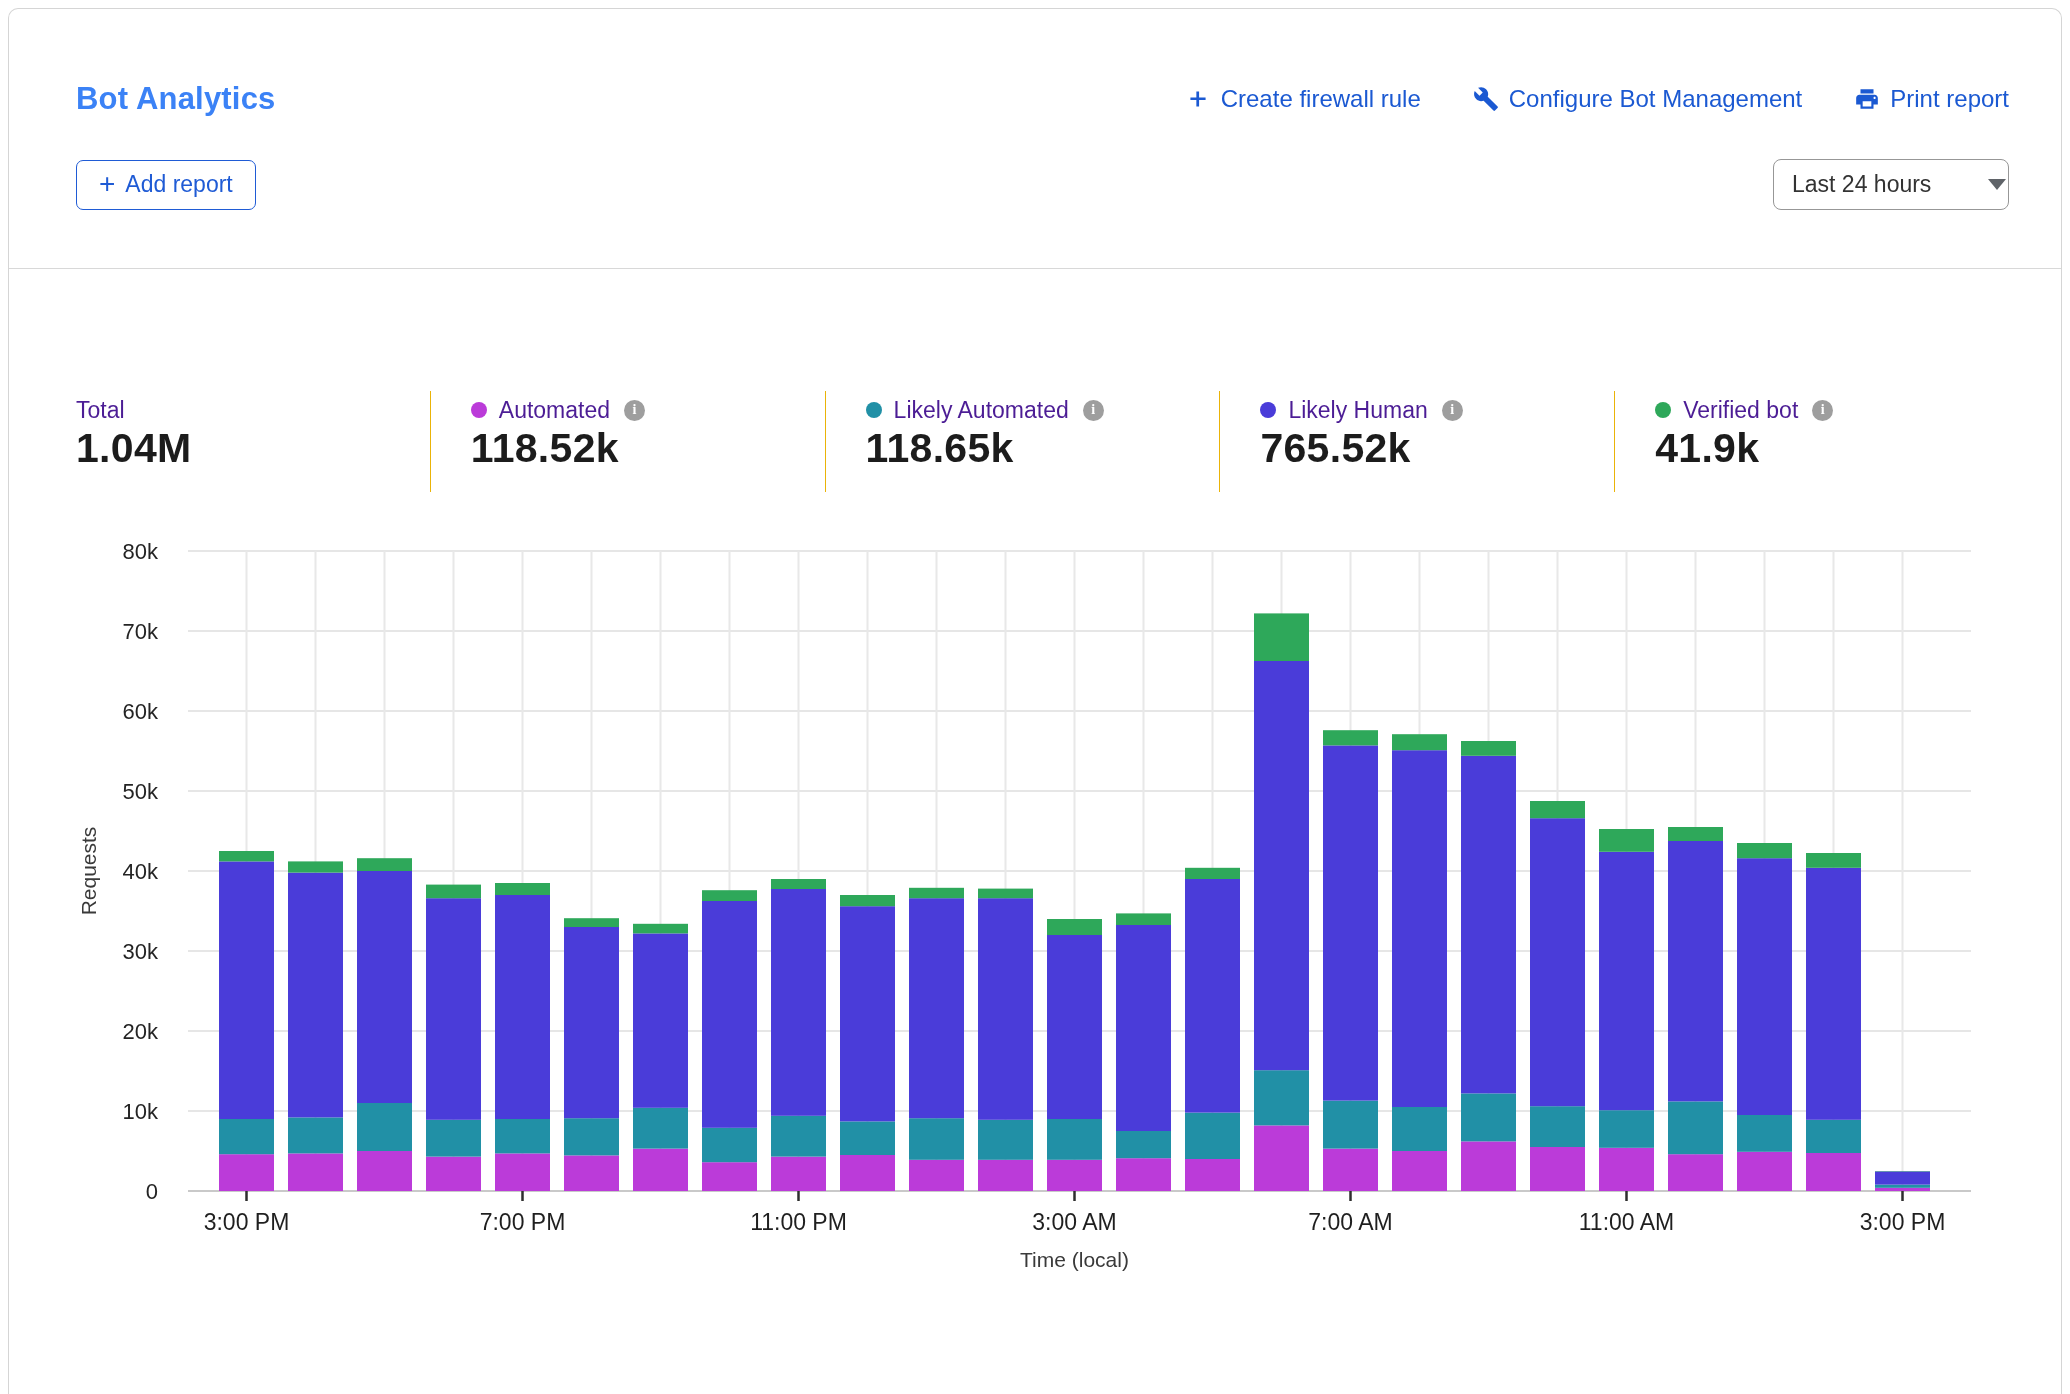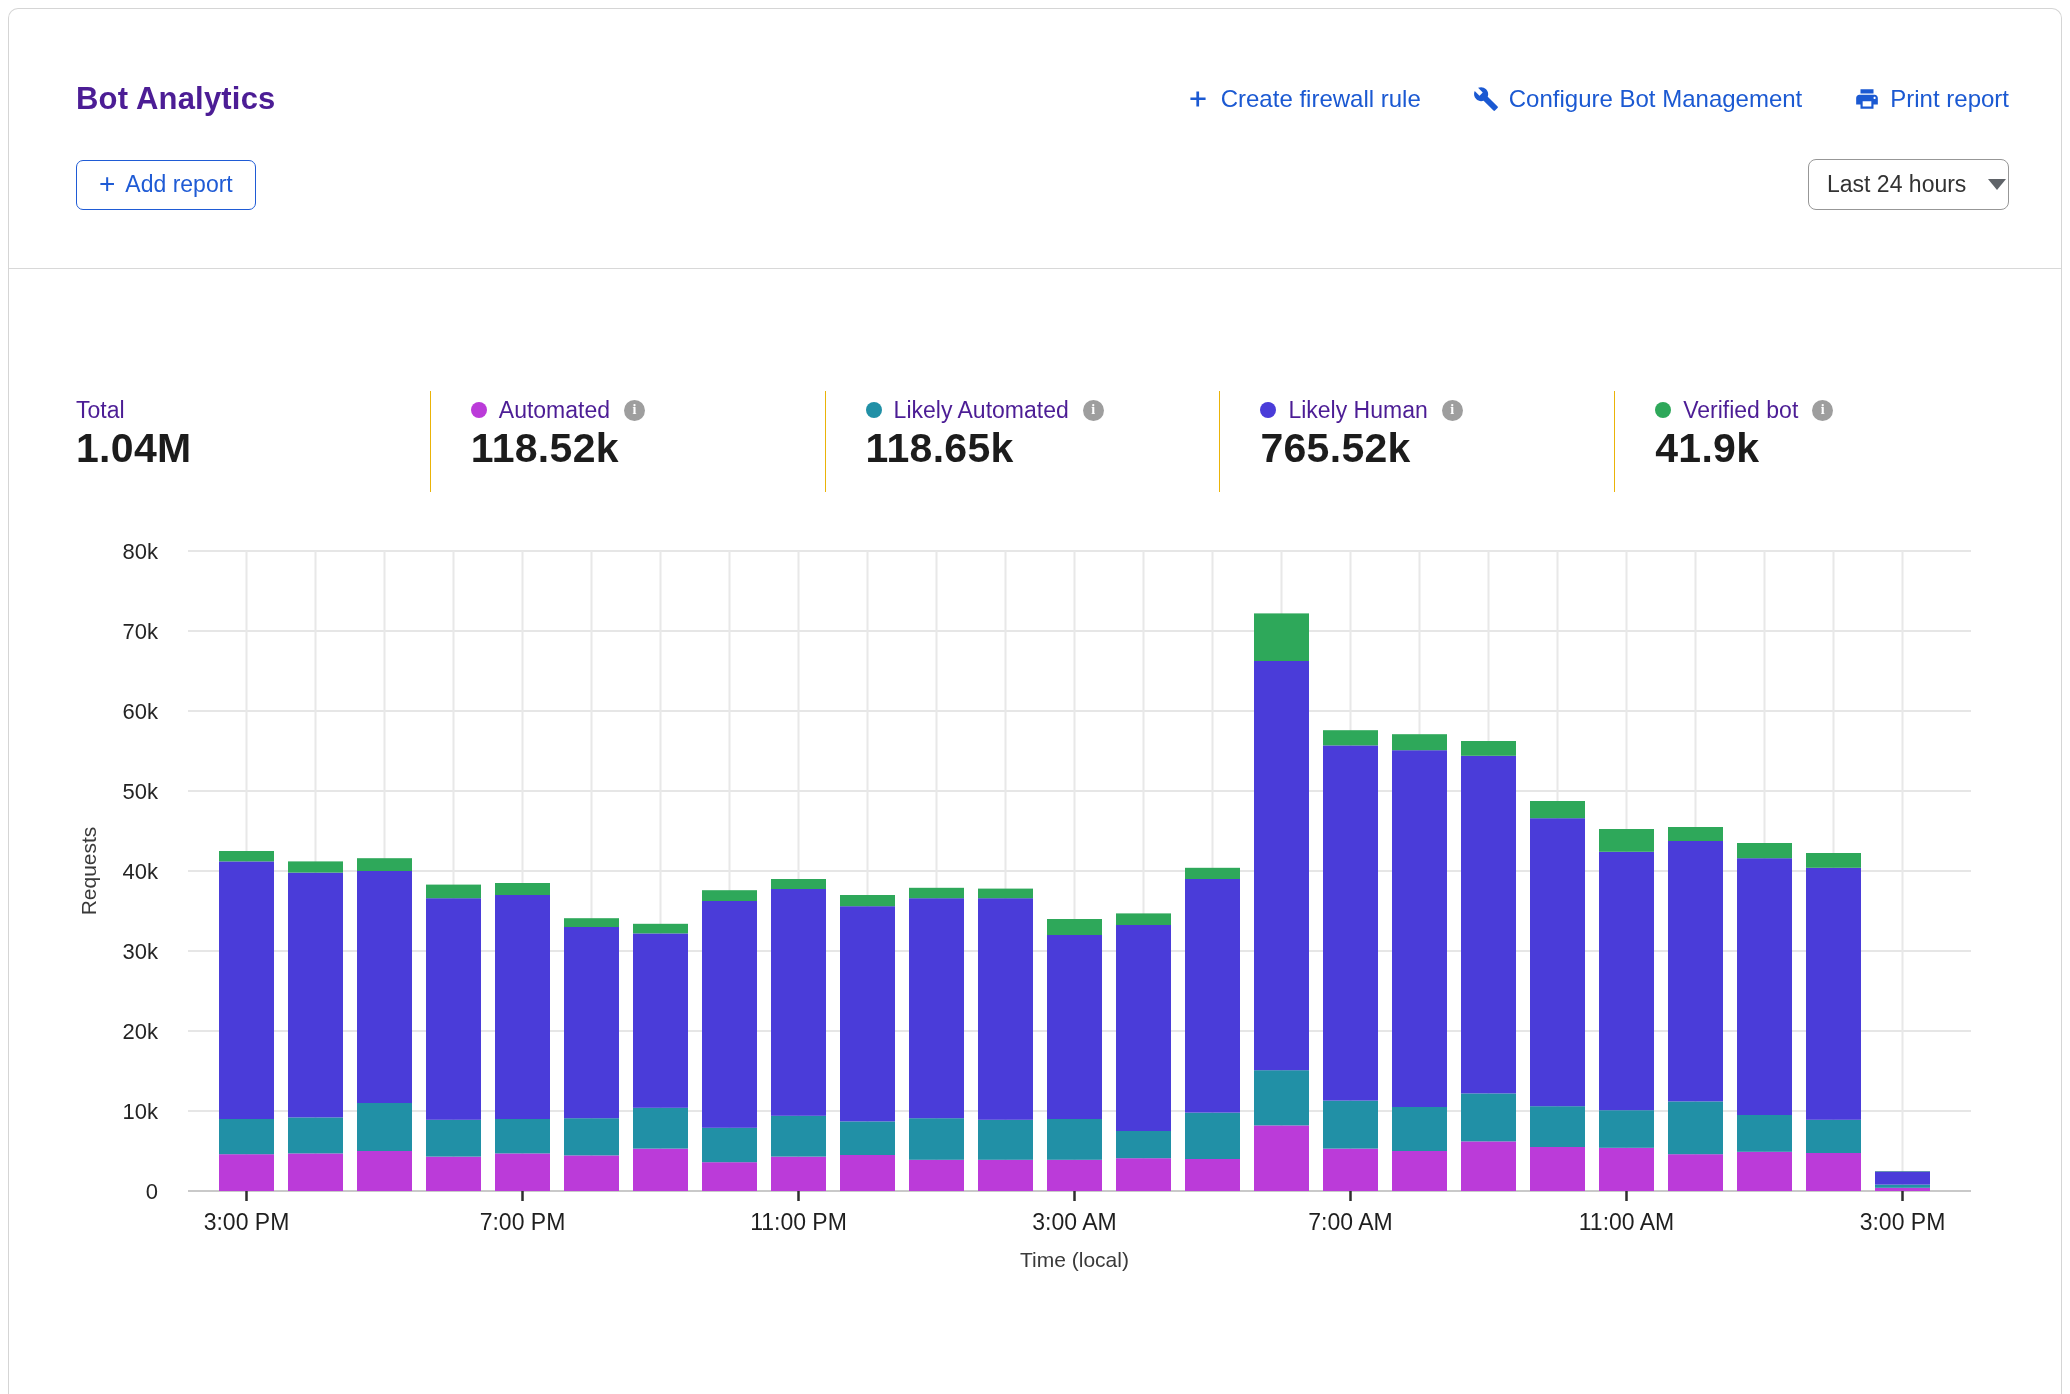--- a/index.html
+++ b/index.html
@@ -2,32 +2,32 @@
 <html><head>
 <meta charset="utf-8">
 <style>
   * { box-sizing: border-box; margin: 0; padding: 0; }
   html, body { width: 2070px; height: 1394px; background: #fff; overflow: hidden;
     font-family: "Liberation Sans", "DejaVu Sans", sans-serif; }
   .card { margin: 8px 8px 0 8px; width: 2054px; height: 1390px;
     border: 1px solid #d5d5d5; border-bottom: none; border-radius: 10px 10px 0 0; background: #fff; }
   .card-header { padding: 72px 52px 58px 67px; }
   .hrow1 { display: flex; justify-content: space-between; align-items: center; }
-  .page-title { font-size: 31px; font-weight: 700; color: #4c1d95; letter-spacing: .2px; }
+  .page-title { font-size: 31px; font-weight: 700; color: #3b82f6; letter-spacing: .2px; }
   .actions { display: flex; align-items: center; gap: 52px; }
   .action-link { display: flex; align-items: center; gap: 10px; color: #1b59d2;
     font-size: 24px; font-weight: 500; text-decoration: none; cursor: pointer; }
   .action-link svg { width: 26px; height: 26px; fill: #1b59d2; }
   .hrow2 { display: flex; justify-content: space-between; align-items: center; margin-top: 42px; }
   .add-filter { display: inline-flex; align-items: center; gap: 10px; height: 50px; padding: 0 22px;
     background: #fff; border: 1.5px solid #1f5bd5; border-radius: 7px; color: #1f5bd5;
     font-size: 23px; font-weight: 500; cursor: pointer; font-family: inherit; }
   .add-filter .plus { font-size: 28px; font-weight: 400; line-height: 1; margin-top: -2px; }
   .time-select { display: flex; align-items: center; justify-content: space-between;
-    width: 201px; height: 51px; padding: 0 2px 0 18px; border: 1.5px solid #979797;
+    width: 236px; height: 51px; padding: 0 2px 0 18px; border: 1.5px solid #979797;
     border-radius: 8px; background: #fff; cursor: pointer; }
   .time-select-label { font-size: 23px; color: #333; }
   .caret { width: 0; height: 0; border-left: 9px solid transparent; border-right: 9px solid transparent;
     border-top: 11px solid #5f6368; }
   .card-body { border-top: 1px solid #d8d8d8; padding: 72px 52px 0 67px; }
   .section-title-row { display: flex; align-items: center; gap: 16px; }
   .section-title { font-size: 27px; font-weight: 700; color: #2e2e2e; }
   .stats { display: flex; margin-top: 50px; }
   .stat { flex: 1; padding: 4px 10px 20px 40px; }
   .stat:first-child { padding-left: 0; }

